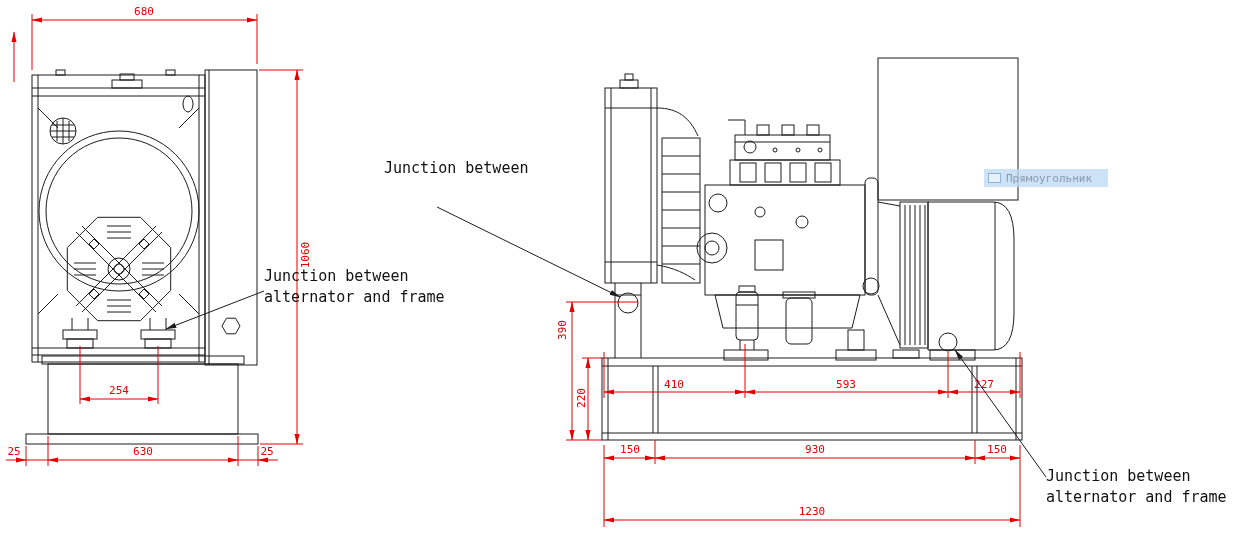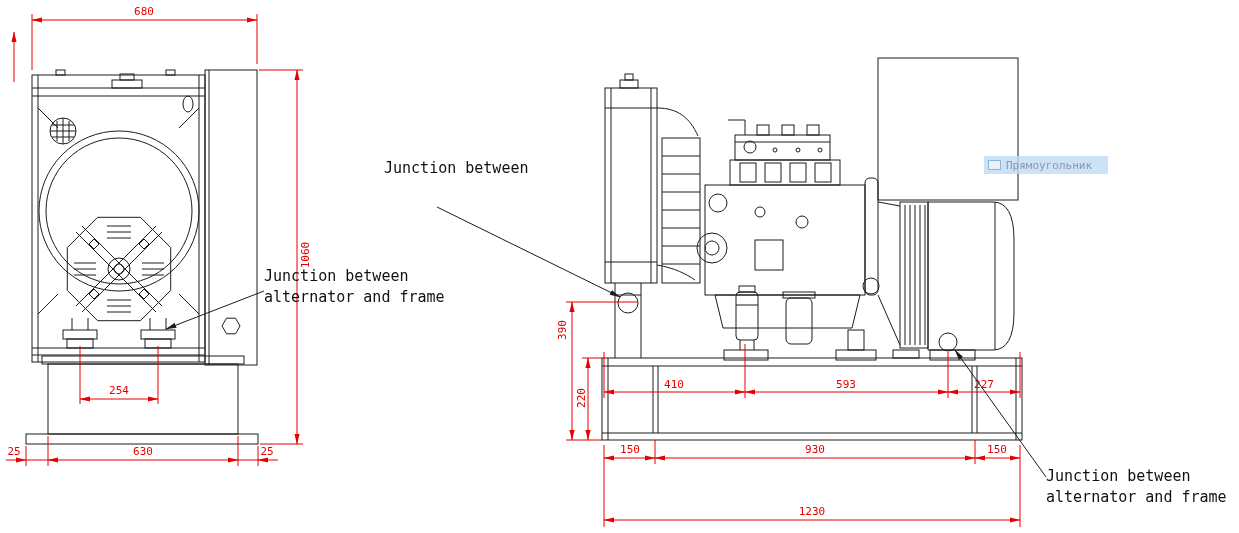--- a/index.html
+++ b/index.html
@@ -3,21 +3,21 @@
 <meta charset="utf-8">
 <style>
   html,body{margin:0;padding:0;background:#fff;}
   .canvas{position:relative;width:1239px;height:533px;background:#ffffff;overflow:hidden;
           font-family:"DejaVu Sans Mono",monospace;}
   svg{position:absolute;left:0;top:0;}
   .bk{stroke:#1c1c1c;stroke-width:1;fill:none}
   .rd{stroke:#e60000;stroke-width:1;fill:none}
   .dim{fill:#e60000;font:11px "DejaVu Sans Mono",monospace;text-anchor:middle;stroke:none}
   .ann{position:absolute;color:#111;font:15px "DejaVu Sans Mono",monospace;line-height:21px;white-space:nowrap;}
-  .cad-tooltip{position:absolute;left:984px;top:156px;width:124px;height:18px;
+  .cad-tooltip{position:absolute;left:984px;top:169px;width:124px;height:18px;
       background:rgba(190,218,243,0.78);display:flex;align-items:center;gap:5px;
       padding:0 4px;box-sizing:border-box;font:11px "DejaVu Sans Mono",monospace;color:#8d9aa8;}
   .tt-icon{display:inline-block;width:11px;height:8px;border:1px solid #8fb4d6;background:rgba(255,255,255,0.55);flex:0 0 auto;}
 </style>
 </head>
 <body>
 
 <div class="canvas">
 <svg width="1239" height="533" viewBox="0 0 1239 533">
   <defs>

